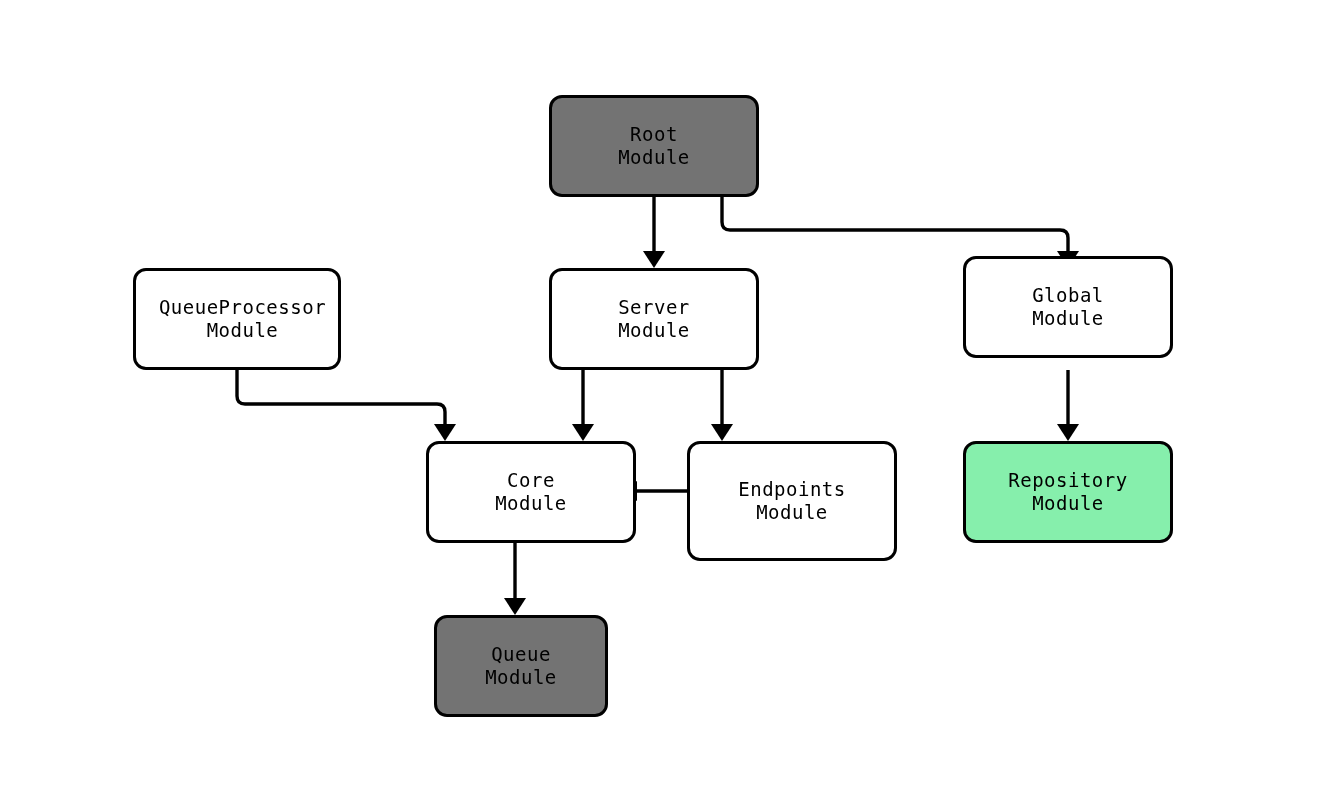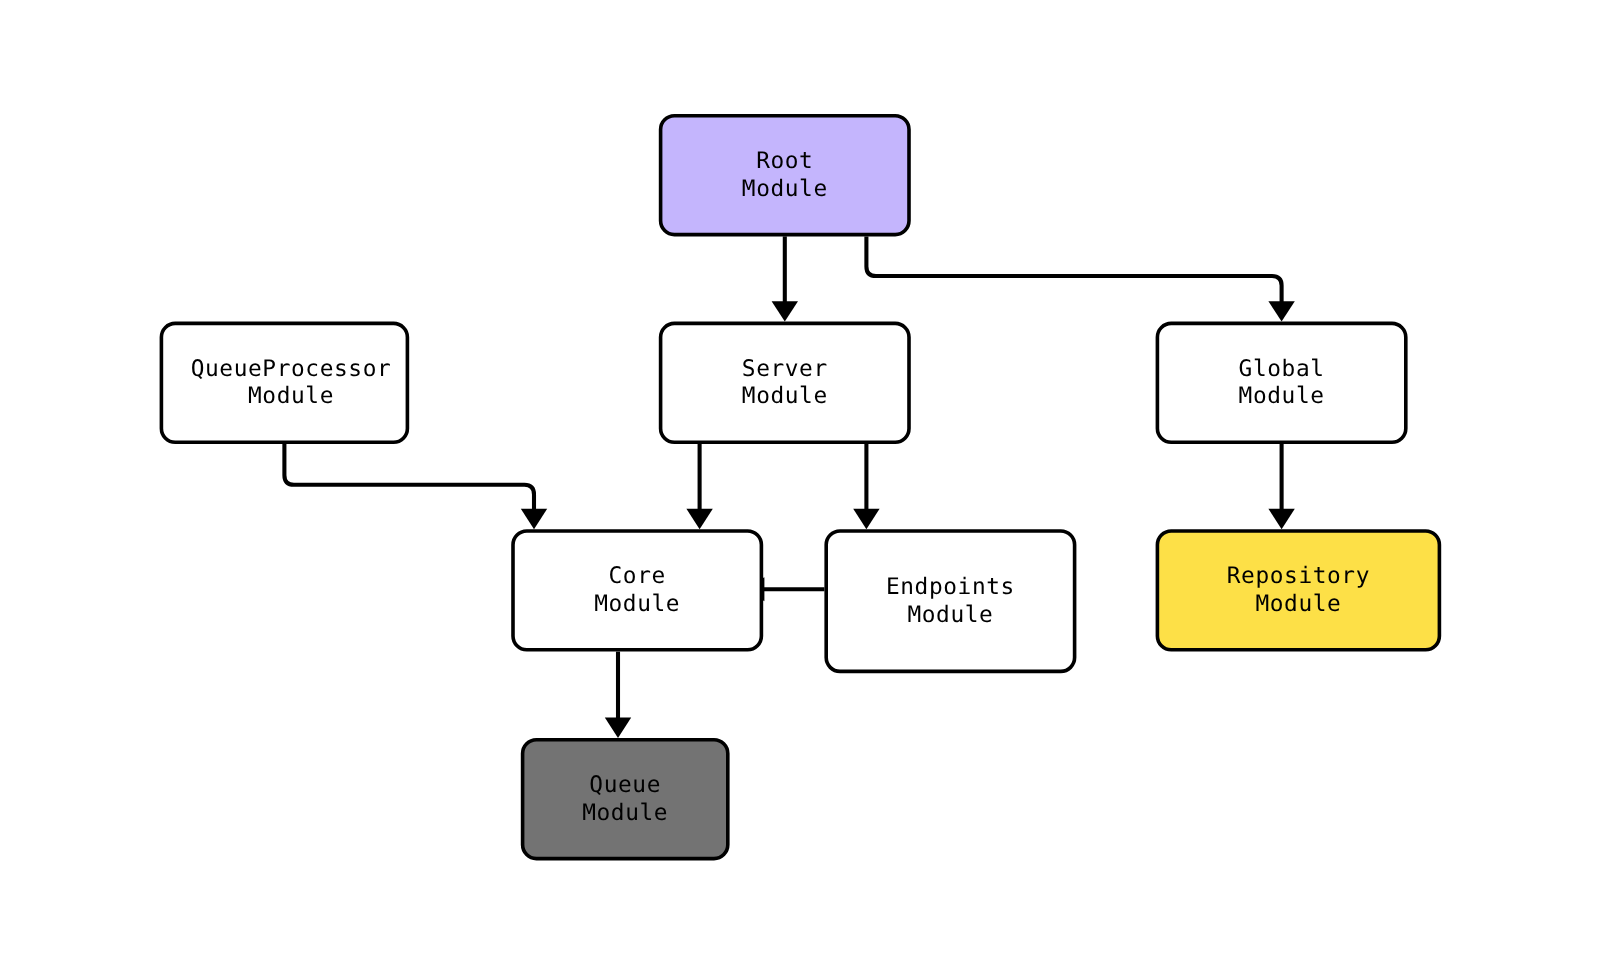--- a/index.html
+++ b/index.html
@@ -86,23 +86,23 @@
         <path d="M 687 491 L 630 491" fill="none" stroke="#000000" stroke-width="3.4" stroke-linecap="butt" stroke-linejoin="round"></path>
         <polygon points="620,491 637,481 637,501" fill="#000000"></polygon>
       </g>
       <g>
         <path d="M 515 543 L 515 605" fill="none" stroke="#000000" stroke-width="3.4" stroke-linecap="butt" stroke-linejoin="round"></path>
         <polygon points="515,615 504,598 526,598" fill="#000000"></polygon>
       </g>
     </svg>
 
   <div id="node-layer">
-      <div class="node" style="left: 549px; top: 95px; width: 210px; height: 102px; border-color: rgb(0, 0, 0); background: #c4b5fd;"><span class="node-line">Root</span><span class="node-line">Module</span></div>
+      <div class="node" style="left: 549px; top: 95px; width: 210px; height: 102px; border-color: rgb(0, 0, 0); background: #737373;"><span class="node-line">Root</span><span class="node-line">Module</span></div>
       <div class="node" style="left: 133px; top: 268px; width: 208px; height: 102px; border-color: rgb(0, 0, 0); background: rgb(255, 255, 255); padding-left: 11px;"><span class="node-line">QueueProcessor</span><span class="node-line">Module</span></div>
       <div class="node" style="left: 549px; top: 268px; width: 210px; height: 102px; border-color: rgb(0, 0, 0); background: rgb(255, 255, 255);"><span class="node-line">Server</span><span class="node-line">Module</span></div>
-      <div class="node" style="left: 963px; top: 268px; width: 210px; height: 102px; border-color: rgb(0, 0, 0); background: rgb(255, 255, 255);"><span class="node-line">Global</span><span class="node-line">Module</span></div>
+      <div class="node" style="left: 963px; top: 256px; width: 210px; height: 102px; border-color: rgb(0, 0, 0); background: rgb(255, 255, 255);"><span class="node-line">Global</span><span class="node-line">Module</span></div>
       <div class="node" style="left: 410px; top: 441px; width: 210px; height: 102px; border-color: rgb(0, 0, 0); background: rgb(255, 255, 255); margin-left: 16px;"><span class="node-line">Core</span><span class="node-line">Module</span></div>
       <div class="node" style="left: 687px; top: 441px; width: 210px; height: 120px; border-color: rgb(0, 0, 0); background: rgb(255, 255, 255);"><span class="node-line">Endpoints</span><span class="node-line">Module</span></div>
-      <div class="node" style="left: 963px; top: 441px; width: 238px; height: 102px; border-color: rgb(0, 0, 0); background: #fde047; text-align: center;"><span class="node-line">Repository</span><span class="node-line">Module</span></div>
+      <div class="node" style="left: 963px; top: 441px; width: 210px; height: 102px; border-color: rgb(0, 0, 0); background: #86efac; text-align: center;"><span class="node-line">Repository</span><span class="node-line">Module</span></div>
       <div class="node" style="left: 434px; top: 615px; width: 174px; height: 102px; border-color: rgb(0, 0, 0); background: #737373;"><span class="node-line">Queue</span><span class="node-line">Module</span></div>
     </div>
 
 </div>
 
 </body></html>

